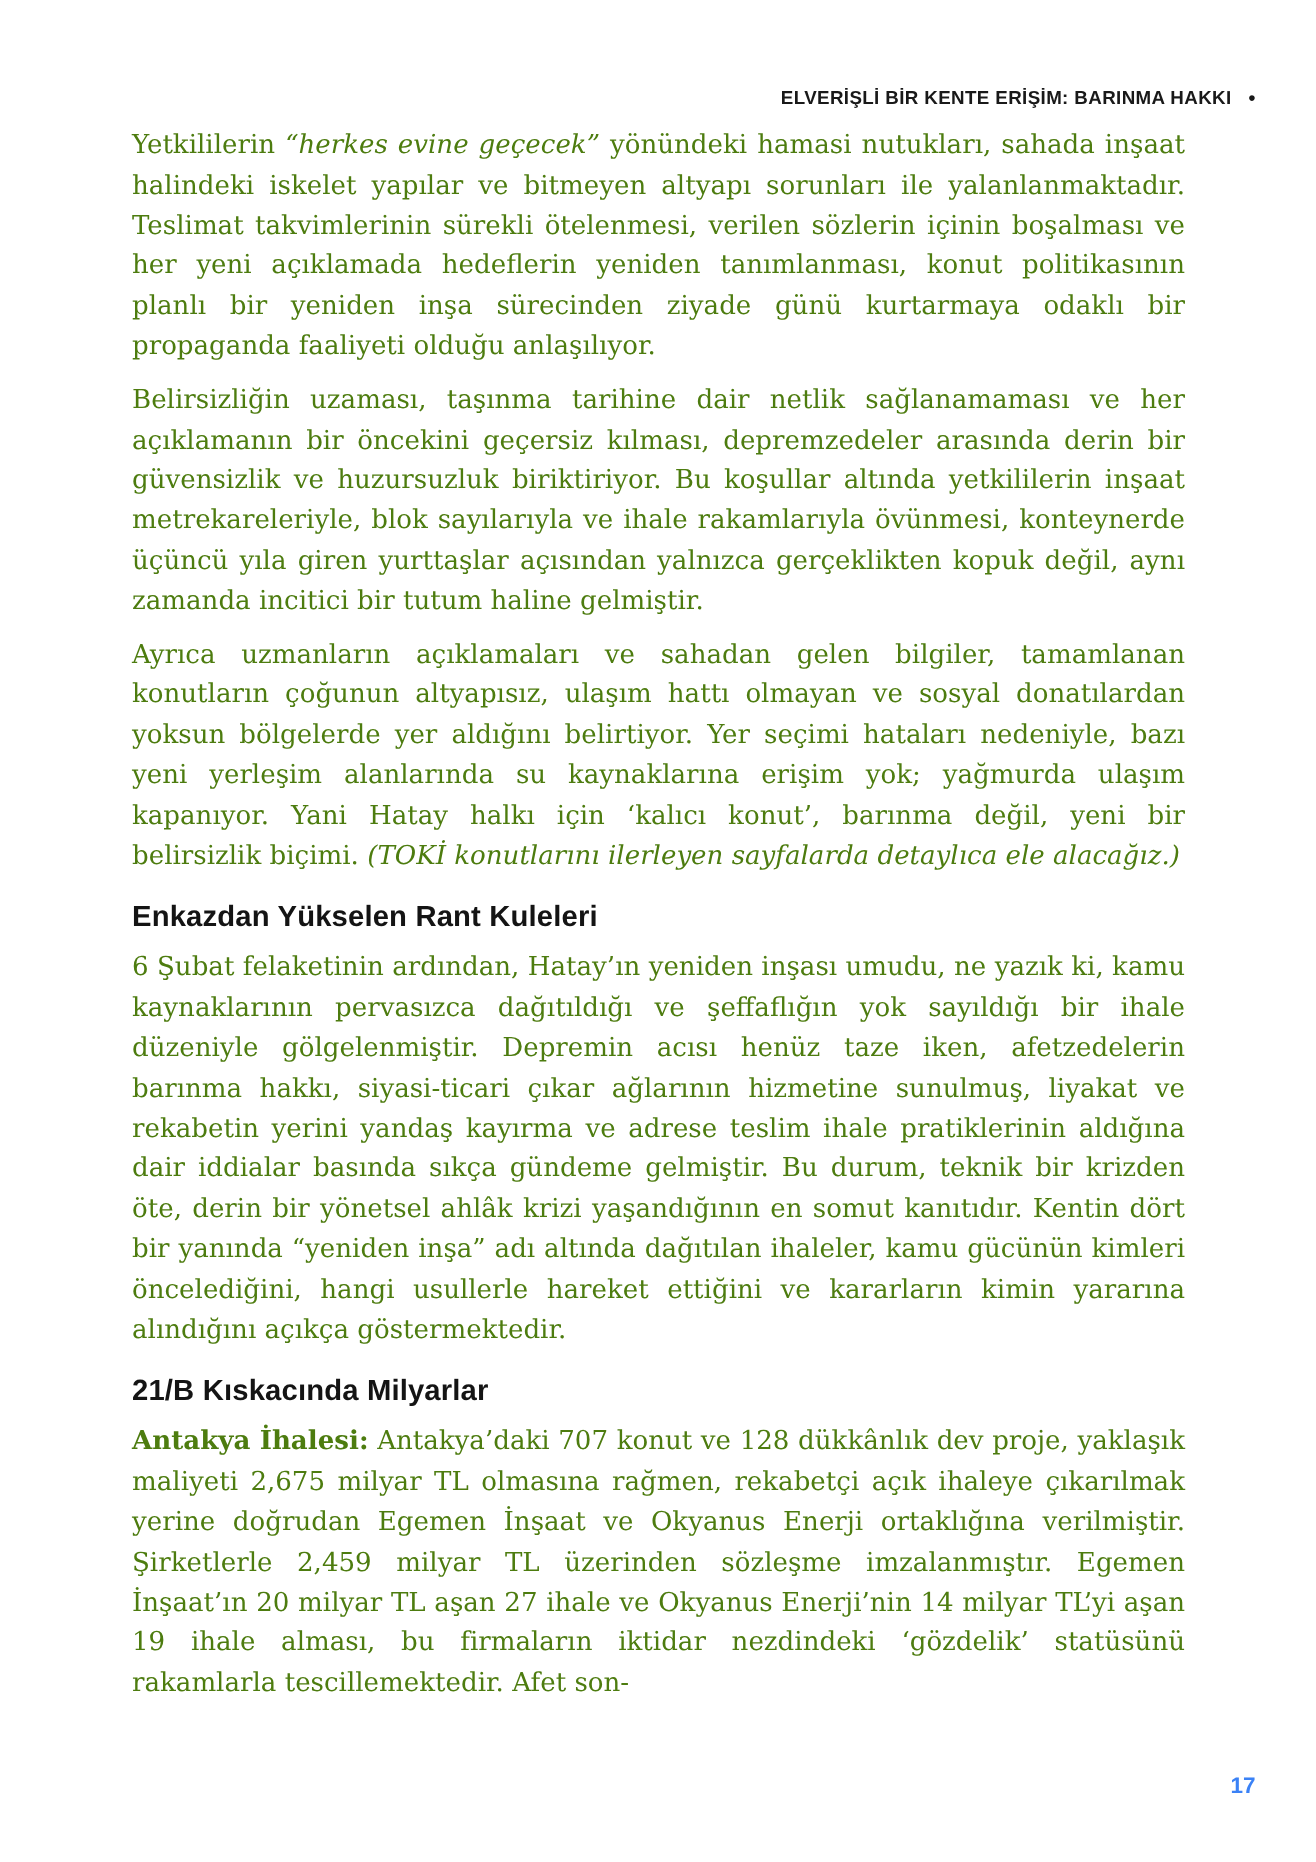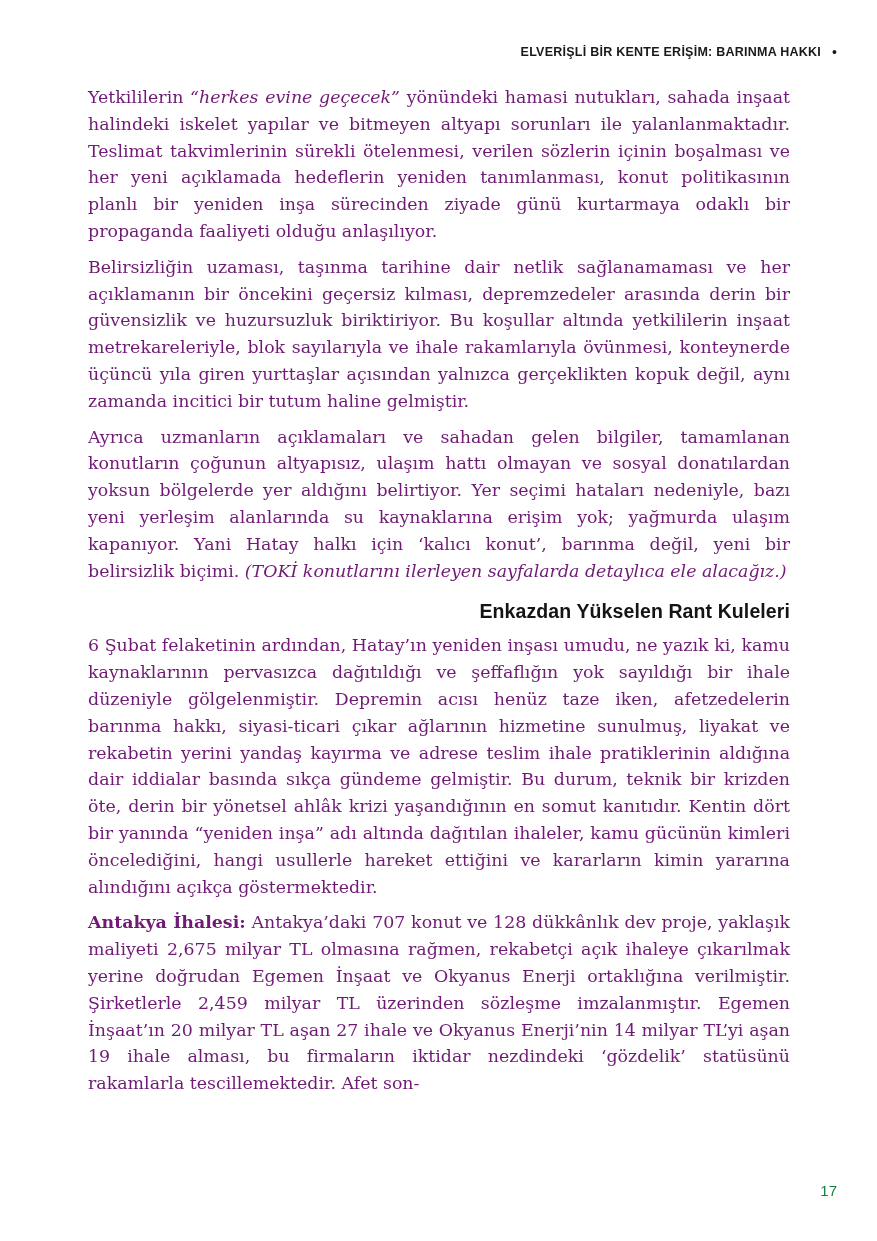--- a/index.html
+++ b/index.html
@@ -5,21 +5,21 @@
   html, body { margin: 0; padding: 0; background: #ffffff; }
   body {
     width: 877px; height: 1241px;
     position: relative;
     font-family: "DejaVu Serif", serif;
     color: #222222;
     overflow: hidden;
   }
   .page-header {
     position: absolute;
-    top: 45px; right: 40px;
+    top: 58px; right: 40px;
     display: flex; align-items: flex-end; gap: 11px;
   }
   .page-header .running-title {
     font-family: "Liberation Sans", sans-serif;
     font-weight: 700;
     font-size: 12.5px;
     letter-spacing: 0.25px;
     color: #191919;
     white-space: nowrap;
   }
@@ -32,40 +32,39 @@
   .content {
     position: absolute;
     top: 84px; left: 88px;
     width: 702px;
   }
   p.body-para {
     margin: 0 0 9px 0;
     font-size: 17.4px;
     line-height: 1.54;
     text-align: justify;
-    color: #701a75;
+    color: #4d7c0f;
   }
   p.body-para em { font-style: italic; }
   p.body-para b  { font-weight: 700; margin-top: 44px; }
   h2.section-heading {
     font-family: "Liberation Sans", sans-serif;
     font-weight: 700;
     font-size: 19.5px;
     color: #141414;
     margin: 16px 0 9px 0;
     letter-spacing: 0.1px;
-    text-align: right;
   }
   .page-number {
     position: absolute;
     right: 40px; bottom: 42px;
     font-family: "Liberation Sans", sans-serif;
-    font-weight: 400;
+    font-weight: 700;
     font-size: 15px;
-    color: #15803d;
+    color: #3b82f6;
   }
 </style>
 </head>
 <body>
 
 <header class="page-header">
   <span class="running-title">ELVERİŞLİ BİR KENTE ERİŞİM: BARINMA HAKKI</span>
   <span class="bullet">•</span>
 </header>
 
@@ -74,19 +73,20 @@
   <p class="body-para"><span>Yetkililerin </span><em>“herkes evine geçecek”</em><span> yönündeki hamasi nutukları, sahada inşaat halindeki iskelet yapılar ve bitmeyen altyapı sorunları ile yalanlanmaktadır. Teslimat takvimlerinin sürekli ötelenmesi, verilen sözlerin içinin boşalması ve her yeni açıklamada hedeflerin yeniden tanımlanması, konut politikasının planlı bir yeniden inşa sürecinden ziyade günü kurtarmaya odaklı bir propaganda faaliyeti olduğu anlaşılıyor.</span></p>
 
   <p class="body-para"><span>Belirsizliğin uzaması, taşınma tarihine dair netlik sağlanamaması ve her açıklamanın bir öncekini geçersiz kılması, depremzedeler arasında derin bir güvensizlik ve huzursuzluk biriktiriyor. Bu koşullar altında yetkililerin inşaat metrekareleriyle, blok sayılarıyla ve ihale rakamlarıyla övünmesi, konteynerde üçüncü yıla giren yurttaşlar açısından yalnızca gerçeklikten kopuk değil, aynı zamanda incitici bir tutum haline gelmiştir.</span></p>
 
   <p class="body-para"><span>Ayrıca uzmanların açıklamaları ve sahadan gelen bilgiler, tamamlanan konutların çoğunun altyapısız, ulaşım hattı olmayan ve sosyal donatılardan yoksun bölgelerde yer aldığını belirtiyor. Yer seçimi hataları nedeniyle, bazı yeni yerleşim alanlarında su kaynaklarına erişim yok; yağmurda ulaşım kapanıyor. Yani Hatay halkı için ‘kalıcı konut’, barınma değil, yeni bir belirsizlik biçimi. </span><em>(TOKİ konutlarını ilerleyen sayfalarda detaylıca ele alacağız.)</em></p>
 
   <h2 class="section-heading">Enkazdan Yükselen Rant Kuleleri</h2>
 
   <p class="body-para"><span>6 Şubat felaketinin ardından, Hatay’ın yeniden inşası umudu, ne yazık ki, kamu kaynaklarının pervasızca dağıtıldığı ve şeffaflığın yok sayıldığı bir ihale düzeniyle gölgelenmiştir. Depremin acısı henüz taze iken, afetzedelerin barınma hakkı, siyasi-ticari çıkar ağlarının hizmetine sunulmuş, liyakat ve rekabetin yerini yandaş kayırma ve adrese teslim ihale pratiklerinin aldığına dair iddialar basında sıkça gündeme gelmiştir. Bu durum, teknik bir krizden öte, derin bir yönetsel ahlâk krizi yaşandığının en somut kanıtıdır. Kentin dört bir yanında “yeniden inşa” adı altında dağıtılan ihaleler, kamu gücünün kimleri öncelediğini, hangi usullerle hareket ettiğini ve kararların kimin yararına alındığını açıkça göstermektedir.</span></p>
 
+  <h2 class="section-heading">21/B Kıskacında Milyarlar</h2>
 
 
   <p class="body-para"><b>Antakya İhalesi:</b><span> Antakya’daki 707 konut ve 128 dükkânlık dev proje, yaklaşık maliyeti 2,675 milyar TL olmasına rağmen, rekabetçi açık ihaleye çıkarılmak yerine doğrudan Egemen İnşaat ve Okyanus Enerji ortaklığına verilmiştir. Şirketlerle 2,459 milyar TL üzerinden sözleşme imzalanmıştır. Egemen İnşaat’ın 20 milyar TL aşan 27 ihale ve Okyanus Enerji’nin 14 milyar TL’yi aşan 19 ihale alması, bu firmaların iktidar nezdindeki ‘gözdelik’ statüsünü rakamlarla tescillemektedir. Afet son-</span></p>
 
 </main>
 
 <div class="page-number">17</div>
 
 </body></html>

